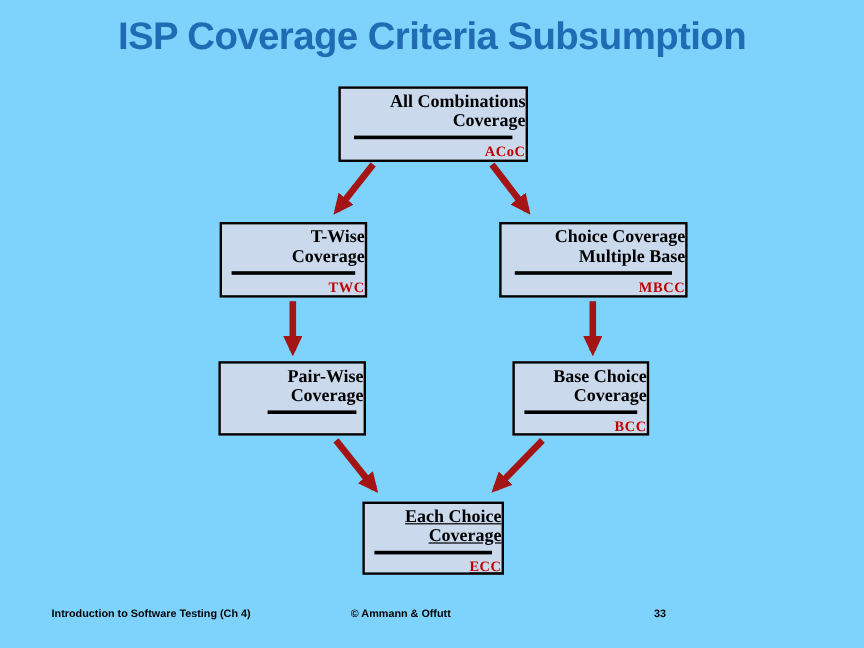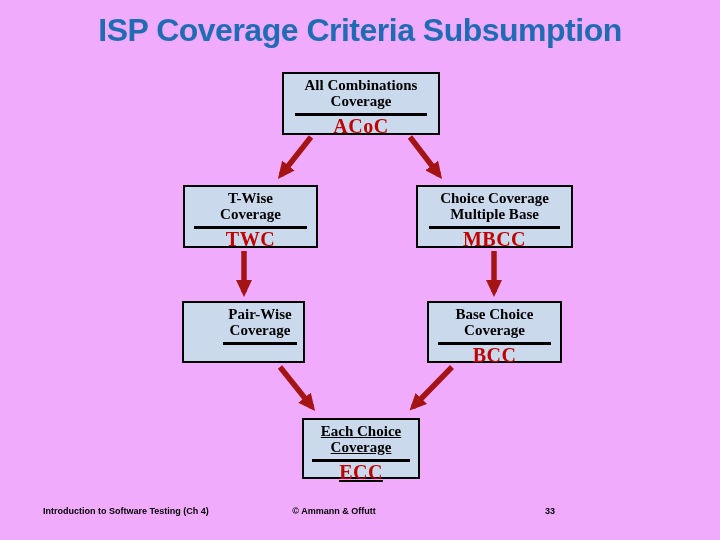--- a/index.html
+++ b/index.html
@@ -6,21 +6,21 @@
     --title: #1f6cb4;
     --node-fill: #cbd9ec;
     --node-border: #000000;
     --abbr: #c00000;
     --arrow: #a41414;
   }
   html,body{margin:0;padding:0;background:#888;}
   .slide{
     position:relative;
     width:720px;height:540px;
-    background:#f0abfc;
+    background:#7dd3fc;
     overflow:hidden;
     font-family:"Liberation Sans", sans-serif;
   }
   .slide-title{
     position:absolute;
     top:12px;left:0;width:720px;
     text-align:center;
     font-family:"Liberation Sans", sans-serif;
     font-weight:bold;
     font-size:32px;
@@ -29,49 +29,49 @@
   }
   .diagram{position:absolute;inset:0;}
   svg.arrows{position:absolute;left:0;top:0;width:720px;height:540px;pointer-events:none;}
   svg.arrows line{stroke:var(--arrow,#a41414);stroke-width:5.5;}
   svg.arrows .ah{fill:var(--arrow,#a41414);}
   .node{
     position:absolute;
     box-sizing:border-box;
     background:var(--node-fill,#cbd9ec);
     border:2.5px solid var(--node-border,#000);
-    text-align:center;
+    text-align:right;
     font-family:"Liberation Serif","DejaVu Serif",serif;
     font-weight:bold;
     color:#000;
     padding-top:3px;
   }
   .node .nline{
     font-size:15px;
     line-height:16px;
     white-space:nowrap;
   }
   .node .ndivider{
     height:2.5px;
     background:#000;
     width:86%;
     margin:4px auto 2px auto;
   }
   .node .nabbr{
-    font-size:20px;
+    font-size:12px;
     line-height:17px;
     letter-spacing:0.5px;
     color:var(--abbr,#c00000);
   }
   
   #node-acoc{left:282px;top:72px;width:158px;height:63px;}
-  #node-twc {left:183px;top:185px;width:135px;height:63px;}
+  #node-twc {left:183px;top:185px;width:123px;height:63px;}
   #node-mbcc{left:416px;top:185px;width:157px;height:63px;}
   #node-pwc {left:182px;top:301px;width:123px;height:62px;padding-left:33px;}
-  #node-bcc {left:427px;top:301px;width:135px;height:62px;}
+  #node-bcc {left:427px;top:301px;width:114px;height:62px;}
   #node-ecc {left:302px;top:418px;width:118px;height:61px;text-decoration:underline;}
   .footer{
     position:absolute;
     left:0;top:506px;width:572px;height:14px;
     font-size:9px;
     font-weight:bold;
     color:#000;
   }
   .footer .f-left{position:absolute;left:43px;top:0;}
   .footer .f-center{position:absolute;left:0;width:100%;text-align:center;top:0;padding-left:48px;}

